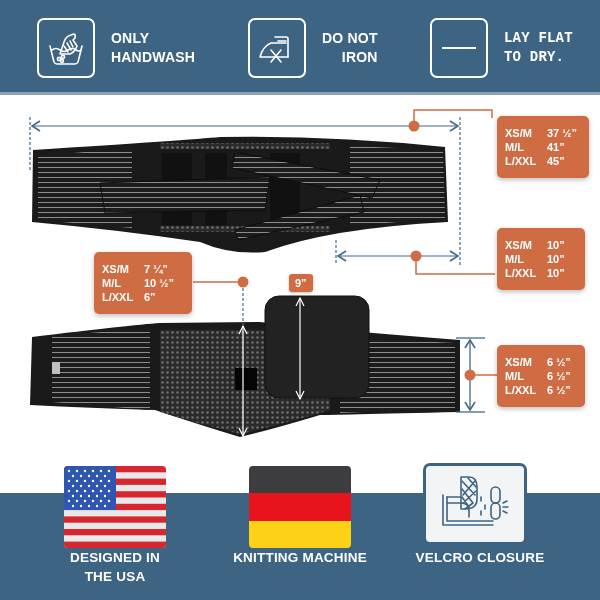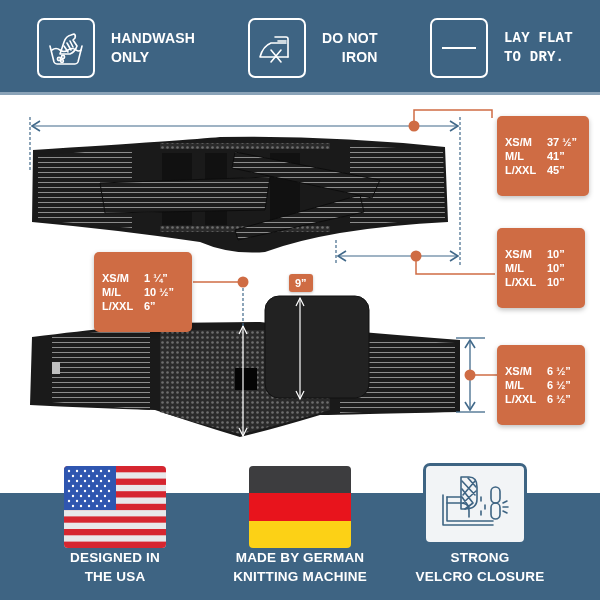--- a/index.html
+++ b/index.html
@@ -8,21 +8,21 @@
 
   
   .top-band { position: absolute; left: 0; top: 0; width: 600px; height: 92px; background: #3e6483; }
   .top-band-edge { position: absolute; left: 0; top: 92px; width: 600px; height: 3px; background: #8aa3b8; }
   .care { position: absolute; top: 18px; display: flex; align-items: center; }
   .care-box { width: 58px; height: 60px; border: 2px solid #ffffff; border-radius: 7px; display: flex; align-items: center; justify-content: center; }
   .care-text { margin-left: 16px; color: #ffffff; font-weight: 700; font-size: 14px; line-height: 19px; letter-spacing: 0.2px; }
   .care-text span { display: block; }
 
   
-  .size-box { position: absolute; background: #cf6c44; border-radius: 5px; color: #ffffff; font-weight: 700; font-size: 11px; line-height: 14px; padding: 19px 8px; box-shadow: 0 2px 5px rgba(0,0,0,0.25); }
+  .size-box { position: absolute; background: #cf6c44; border-radius: 5px; color: #ffffff; font-weight: 700; font-size: 11px; line-height: 14px; padding: 10px 8px; box-shadow: 0 2px 5px rgba(0,0,0,0.25); }
   .size-row { display: flex; white-space: nowrap; }
   .size-row .sz { width: 42px; }
   .small-tag { position: absolute; background: #cf6c44; border-radius: 3px; color: #fff; font-weight: 700; font-size: 11px; line-height: 14px; padding: 2px 6px; box-shadow: 0 1px 3px rgba(0,0,0,0.25); }
 
   
   .bottom-band { position: absolute; left: 0; top: 493px; width: 600px; height: 107px; background: #3e6483; }
   .badge-label { position: absolute; top: 548px; color: #ffffff; font-weight: 700; font-size: 13.5px; line-height: 19px; text-align: center; letter-spacing: 0.2px; }
   .badge-label span { display: block; }
 
   .flag { position: absolute; border-radius: 4px; overflow: hidden; }
@@ -39,22 +39,22 @@
       <path d="M6 20 L10 36 Q11 38 13 38 L31 38 Q33 38 34 36 L38 20"></path>
       <path d="M8 24 Q12 21 16 24 Q20 27 24 24 Q28 21 32 24 Q35 26 37 24"></path>
       <path d="M16 28 L20 16 Q22 10 27 9 L30 8 Q32 9 31 12 L29 14 L33 20 Q31 26 26 28 Z"></path>
       <path d="M20 20 L24 26 M23 17 L27 24 M26 15 L29 21"></path>
       <circle cx="15" cy="33" r="1.6"></circle>
         <circle cx="19" cy="31" r="1.6"></circle>
         <circle cx="18" cy="35" r="1.4"></circle>
     </svg>
   </div>
   <div class="care-text">
+    <span>ONLY</span>
     <span>HANDWASH</span>
-    <span>ONLY</span>
   </div>
 </div>
 
 <div class="care" style="left:248px;text-align:right;">
   <div class="care-box">
     <svg width="44" height="44" viewBox="0 0 44 44" fill="none" stroke="#fff" stroke-width="1.6" stroke-linecap="round" stroke-linejoin="round">
       <path d="M20 11 L31 11 Q33 11 33 13 L33 31"></path>
       <path d="M23 15 L31 15"></path>
       <path d="M33 31 L5 31 Q8 20 16 17 L31 17"></path>
       <path d="M16 24 L26 36 M26 24 L16 36"></path>
@@ -185,21 +185,21 @@
     </div>
   <div class="size-row">
       <span class="sz">L/XXL</span>
       <span>10”</span>
     </div>
 </div>
 
 <div class="size-box" style="left:94px;top:252px;width:98px;">
   <div class="size-row">
       <span class="sz">XS/M</span>
-      <span>1 ¼”</span>
+      <span>7 ¼”</span>
     </div>
   <div class="size-row">
       <span class="sz">M/L</span>
       <span>10 ½”</span>
     </div>
   <div class="size-row">
       <span class="sz">L/XXL</span>
       <span>6”</span>
     </div>
 </div>
@@ -303,19 +303,17 @@
     <rect x="56" y="30" width="9" height="16" rx="4.5"></rect>
     <path d="M68 30 L72 28 M68 34 L73 34 M68 38 L72 40"></path>
   </svg>
 </div>
 
 <div class="badge-label" style="left:40px;width:150px;">
   <span>DESIGNED IN</span>
   <span>THE USA</span>
 </div>
 <div class="badge-label" style="left:210px;width:180px;">
-  <span>MADE BY GERMAN</span>
   <span>KNITTING MACHINE</span>
 </div>
 <div class="badge-label" style="left:395px;width:170px;">
-  <span>STRONG</span>
   <span>VELCRO CLOSURE</span>
 </div>
 
 </body></html>

